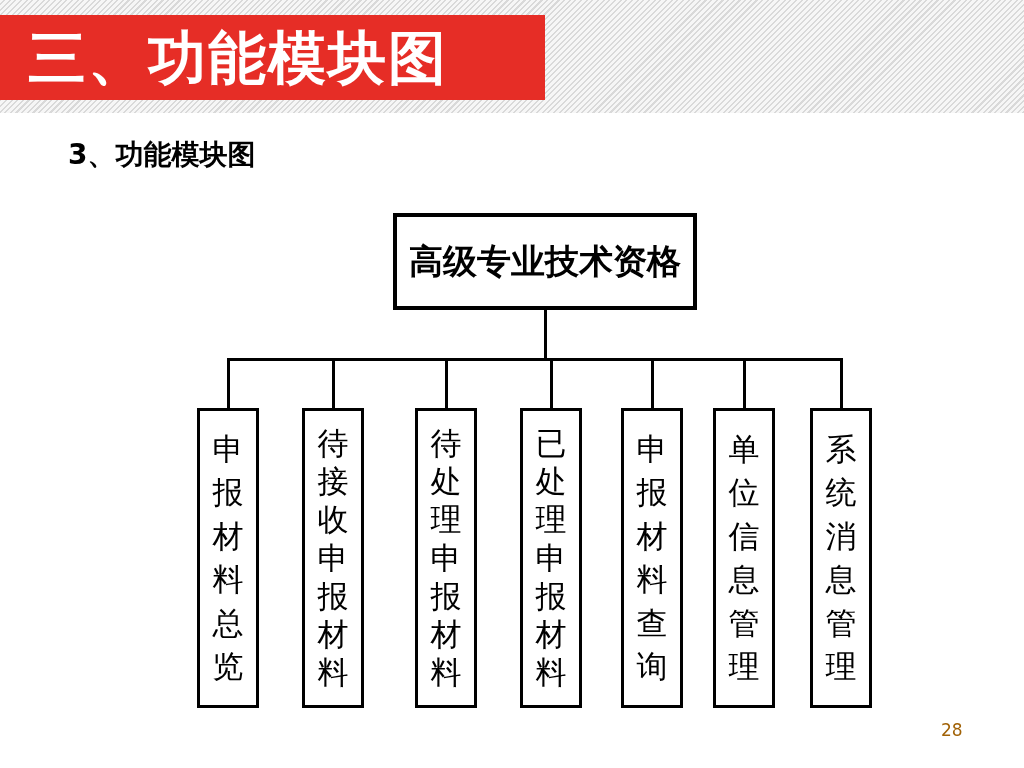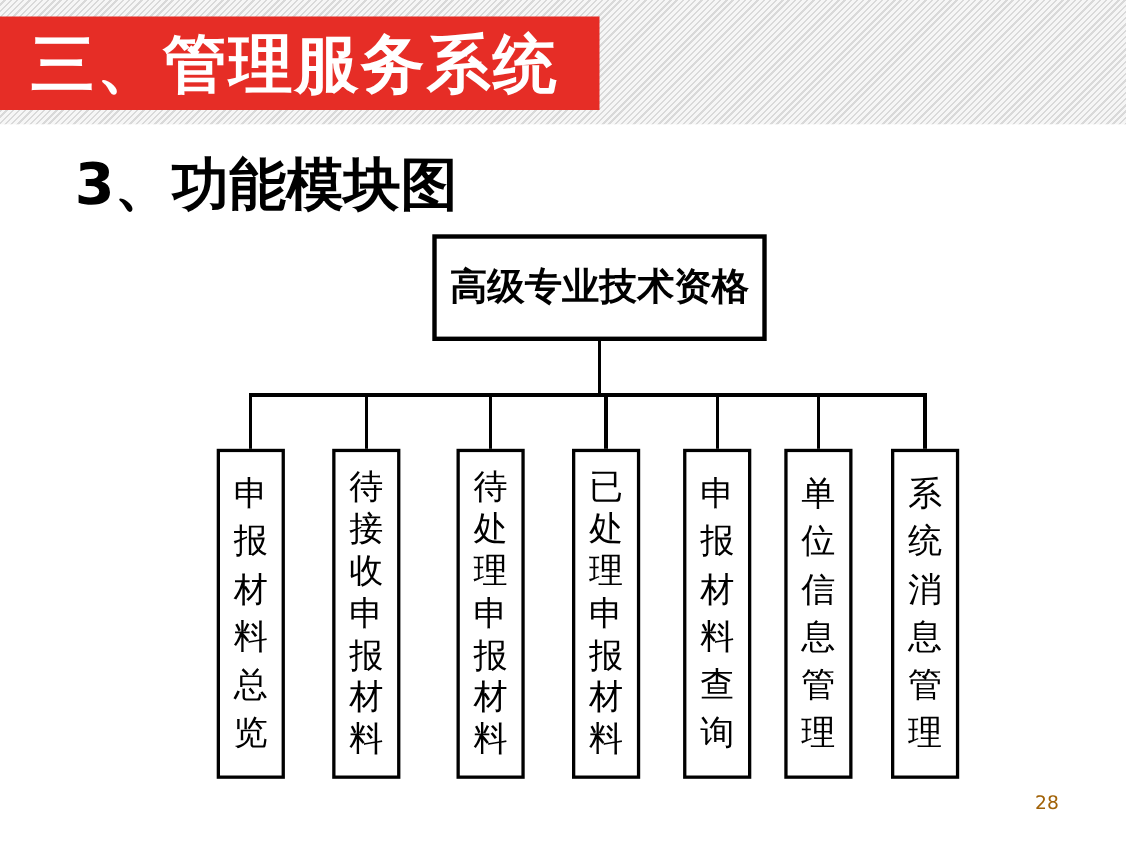--- a/index.html
+++ b/index.html
@@ -40,21 +40,21 @@
     color: #ffffff;
     font-size: 58px;
     font-weight: bold;
     letter-spacing: 2px;
     line-height: 1;
     white-space: nowrap;
   }
   .subtitle {
     position: absolute;
     left: 68px; top: 140px;
-    font-size: 52px;
+    font-size: 28px;
     font-weight: bold;
     color: #000000;
     line-height: 1.1;
     white-space: nowrap;
   }
   .diagram { position: absolute; left: 0; top: 0; width: 1024px; height: 768px; }
   .root-box {
     position: absolute;
     left: 393px; top: 213px;
     width: 304px; height: 97px;
@@ -112,21 +112,21 @@
   }
 </style>
 </head>
 <body>
 
 <div class="slide">
 
   <div class="stripe-band"></div>
 
   <div class="banner">
-    <span class="title-text">三、管理服务系统</span>
+    <span class="title-text">三、功能模块图</span>
   </div>
 
   <div class="subtitle">3、功能模块图</div>
 
   <div class="diagram">
 
     <div class="root-box">
       <div class="root-line">高级专业技术资格</div>
     </div>
 

